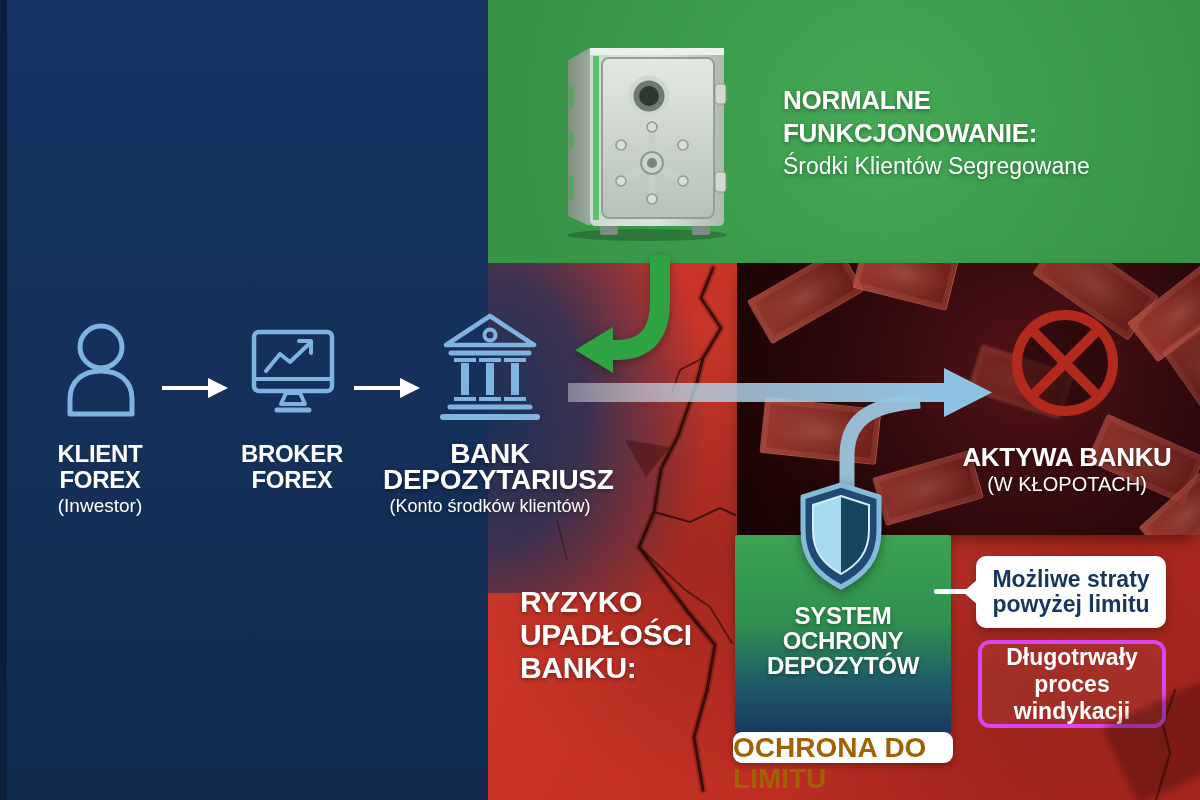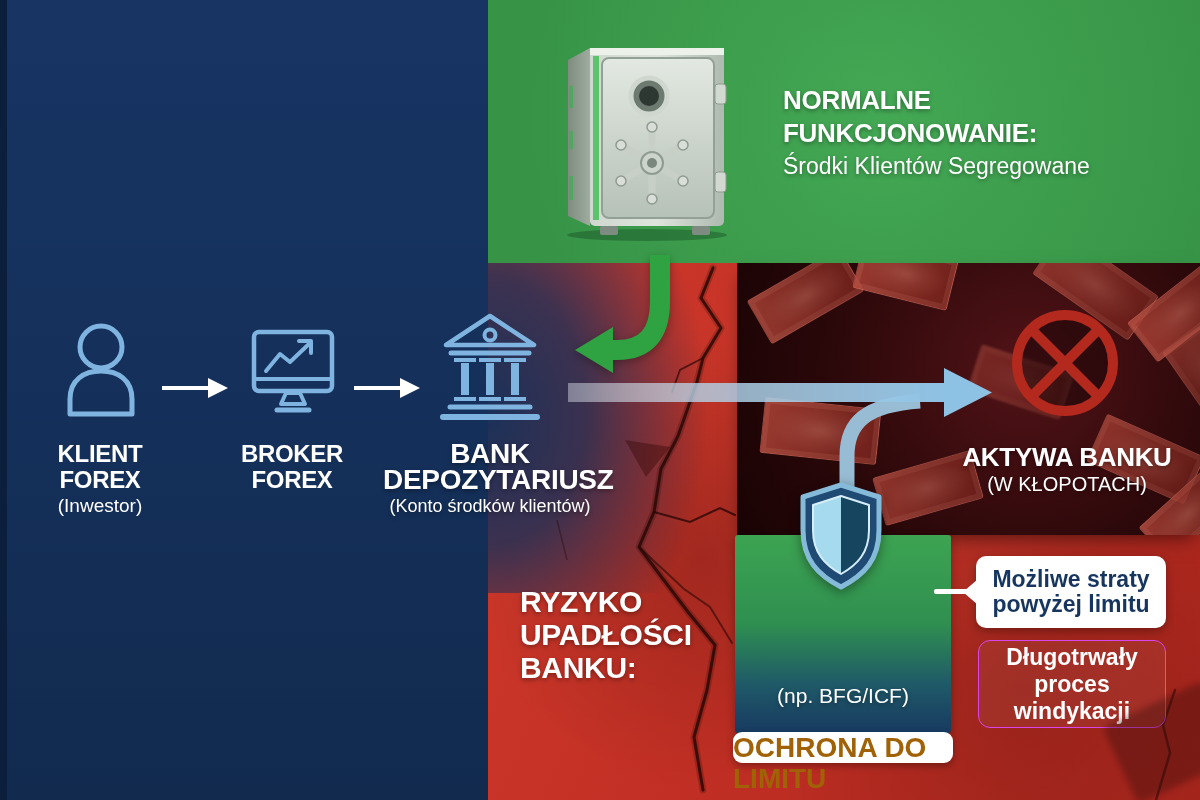--- a/index.html
+++ b/index.html
@@ -34,21 +34,21 @@
     box-shadow:0 4px 10px rgba(0,0,0,0.3);}
   .badge{left:733px;top:732px;width:220px;height:31px;background:#fff;border-radius:9px;
     color:#a16207;font-weight:bold;font-size:28px;line-height:31px;text-align:left;
     box-shadow:0 3px 7px rgba(0,0,0,0.3);}
   .bubble{left:976px;top:556px;width:190px;height:72px;background:#fff;border-radius:10px;
     color:#17365f;font-weight:bold;font-size:23px;line-height:25px;text-align:center;
     padding-top:0;box-shadow:0 3px 8px rgba(0,0,0,0.3);display:flex;align-items:center;justify-content:center;}
   .bubble::before{content:"";position:absolute;left:-13px;top:23px;width:0;height:0;
     border-top:13px solid transparent;border-bottom:13px solid transparent;border-right:15px solid #fff;}
   .connector{left:934px;top:589px;width:44px;height:5px;background:#fff;border-radius:2px;}
-  .obox{left:978px;top:640px;width:188px;height:88px;border:1px solid #d946ef;border-radius:12px;
+  .obox{left:978px;top:640px;width:188px;height:88px;border:4px solid #d946ef;border-radius:12px;
     background:rgba(255,255,255,0.05);color:#fff;font-weight:bold;font-size:23px;line-height:27px;
     text-align:center;display:flex;align-items:center;justify-content:center;box-sizing:border-box;}
   .blob{left:1115px;top:700px;width:110px;height:85px;background:rgba(45,10,10,0.35);
     filter:blur(3px);transform:rotate(-25deg);border-radius:6px;}
   svg{display:block;}
 </style>
 </head>
 <body>
 
 <div class="stage">
@@ -206,21 +206,23 @@
   </svg>
   <div class="abs txt ctr b sh" style="left:383px;top:441px;width:214px;font-size:28px;line-height:26px;">BANK
 DEPOZYTARIUSZ</div>
   <div class="abs txt ctr sh" style="left:376px;top:496px;width:228px;font-size:18px;">(Konto środków klientów)</div>
 
   <div class="abs txt b sh" style="left:520px;top:585px;width:230px;font-size:30px;line-height:33px;">RYZYKO
 UPADŁOŚCI
 BANKU:</div>
 
   <div class="abs sys-panel">
-    <div class="abs txt ctr sh" style="left:0;top:149px;width:216px;font-size:21px;">(np. BFG/ICF)</div>
+    <div class="abs txt ctr b sh" style="left:0;top:68px;width:216px;font-size:24px;line-height:25px;">SYSTEM
+OCHRONY
+DEPOZYTÓW</div>
   </div>
   <div class="abs badge">OCHRONA DO LIMITU</div>
 
   <svg class="abs" style="left:796px;top:482px;filter:drop-shadow(0 3px 6px rgba(0,0,0,0.4));" width="90" height="108" viewBox="0 0 90 108">
     <defs>
         <clipPath id="lh">
           <rect x="0" y="0" width="45" height="108"></rect>
         </clipPath>
       </defs>
     <path d="M45,3 L83,15 V48 C83,78 68,93 45,105 C22,93 7,78 7,48 V15 Z" fill="#1e4a74" stroke="#85bbd9" stroke-width="5" stroke-linejoin="round"></path>

